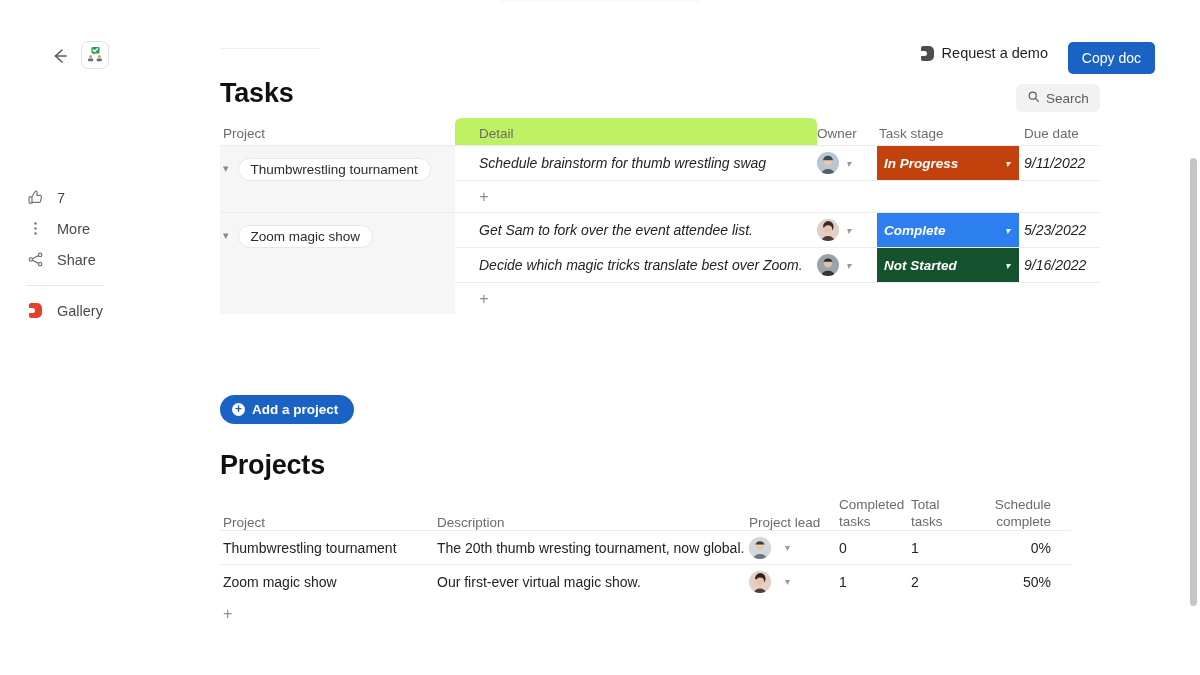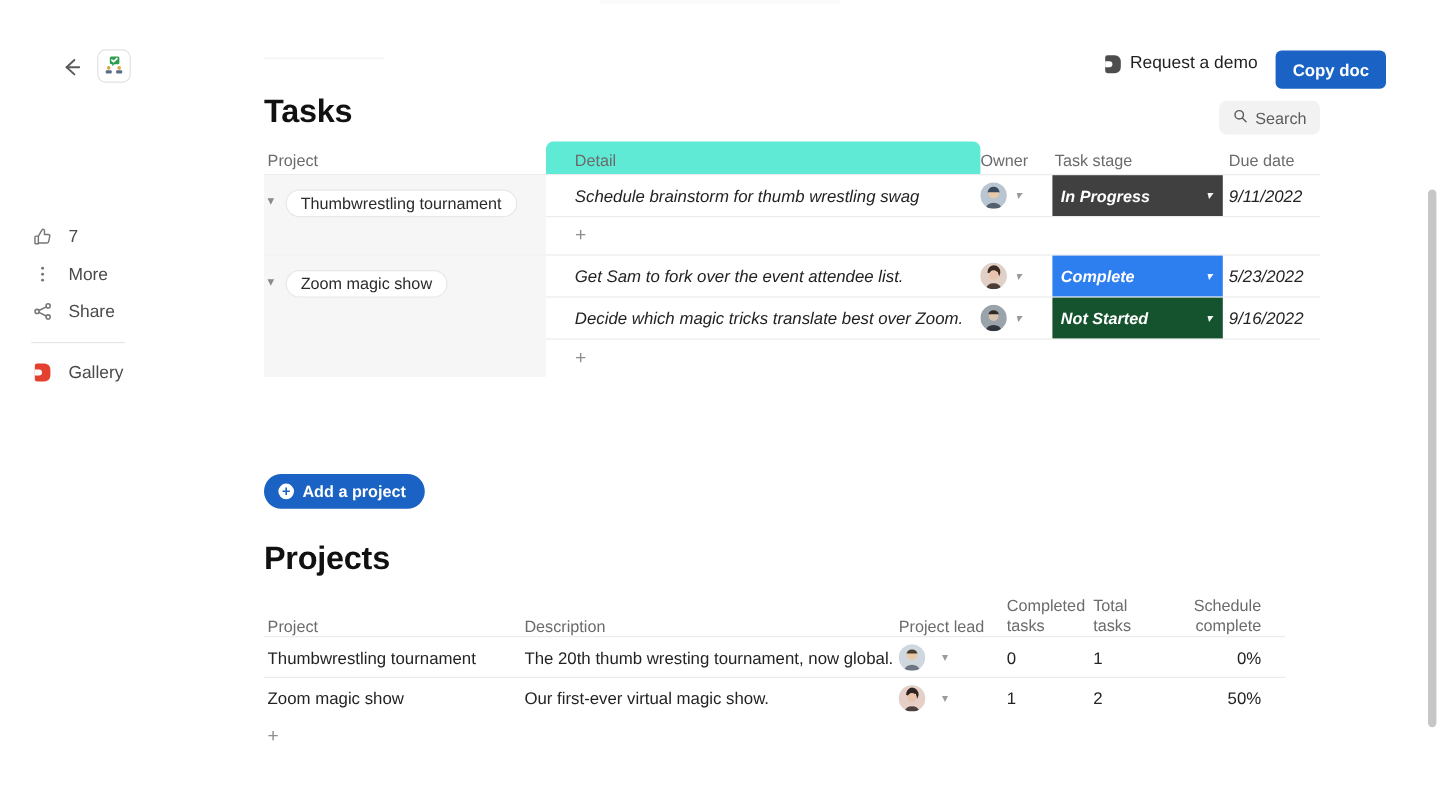--- a/index.html
+++ b/index.html
@@ -36,21 +36,21 @@
     border-radius: 2px 5px 5px 2px;
     position: relative;
   }
   .coda-mark-dark::after{
     content:""; position:absolute; left:0px; top:5px;
     width:6px; height:5px; background:#fff; border-radius:0 3px 3px 0;
   }
   .copy-doc-btn {
     position: absolute; right: 45px; top: 10px;
     background: #1a63c4; color: #fff;
-    font-size: 14px; font-weight: bold;
+    font-size: 14px; font-weight: normal;
     border: none; border-radius: 5px;
     padding: 8px 14px; cursor: pointer;
     font-family: "Liberation Sans", sans-serif;
   }
 
   
   .rail { position: absolute; left: 26px; top: 182px; width: 150px; }
   .rail-item {
     display: flex; align-items: center; gap: 13px;
     height: 31px; font-size: 14.5px; color: #4a4a4a; cursor: pointer;
@@ -89,21 +89,21 @@
 
   
   .tasks-table { position: absolute; left: 0; top: 118px; width: 880px; }
   .t-head { display: flex; height: 27px; font-size: 13.5px; color: #6b6b6b; }
   .t-head .cell { display: flex; align-items: flex-end; padding-bottom: 4px; }
   .c-project { width: 235px; padding-left: 3px; }
   .c-detail  { width: 362px; padding-left: 24px; }
   .c-owner   { width: 60px; }
   .c-stage   { width: 142px; padding-left: 2px; }
   .c-due     { width: 81px; padding-left: 5px; }
-  .detail-head-bg { background: #5eead4; border-radius: 6px 6px 0 0; }
+  .detail-head-bg { background: #bef264; border-radius: 6px 6px 0 0; }
 
   .group { position: relative; display: flex; border-top: 1px solid #ececec; }
   .group + .group { border-top: 1px solid #ececec; }
   .group-left {
     width: 235px; background: #f6f6f6; display: flex;
     align-items: flex-start; padding: 12px 0 0 3px; gap: 9px;
   }
   .chev { color: #8a8a8a; font-size: 11px; line-height: 1; margin-top: 5px; }
   .proj-pill {
     background: #fff; border: 1px solid #e8e8e8; border-radius: 13px;
@@ -294,21 +294,21 @@
                 <svg width="22" height="22" viewBox="0 0 22 22">
                   <circle cx="11" cy="11" r="11" fill="#b9c6d2"></circle>
                   <circle cx="11" cy="9" r="4.3" fill="#e8c9a8"></circle>
                   <path d="M6.2 7.6 a4.9 4.9 0 0 1 9.6 0 l.6 .6 H5.6 z" fill="#3a4a5e"></path>
                   <path d="M4 22 a7.4 7.4 0 0 1 14 0 z" fill="#55606e"></path>
                 </svg>
               </span>
               <span class="mini-chev">▾</span>
             </div>
             <div class="td-stage">
-              <div class="stage-chip" style="background:#404040">
+              <div class="stage-chip" style="background:#c2410c">
                 <span>In Progress</span>
                 <span class="ch">▾</span>
               </div>
             </div>
             <div class="td-due">9/11/2022</div>
           </div>
 
           <div class="addrow">
             <span class="plus">+</span>
           </div>

